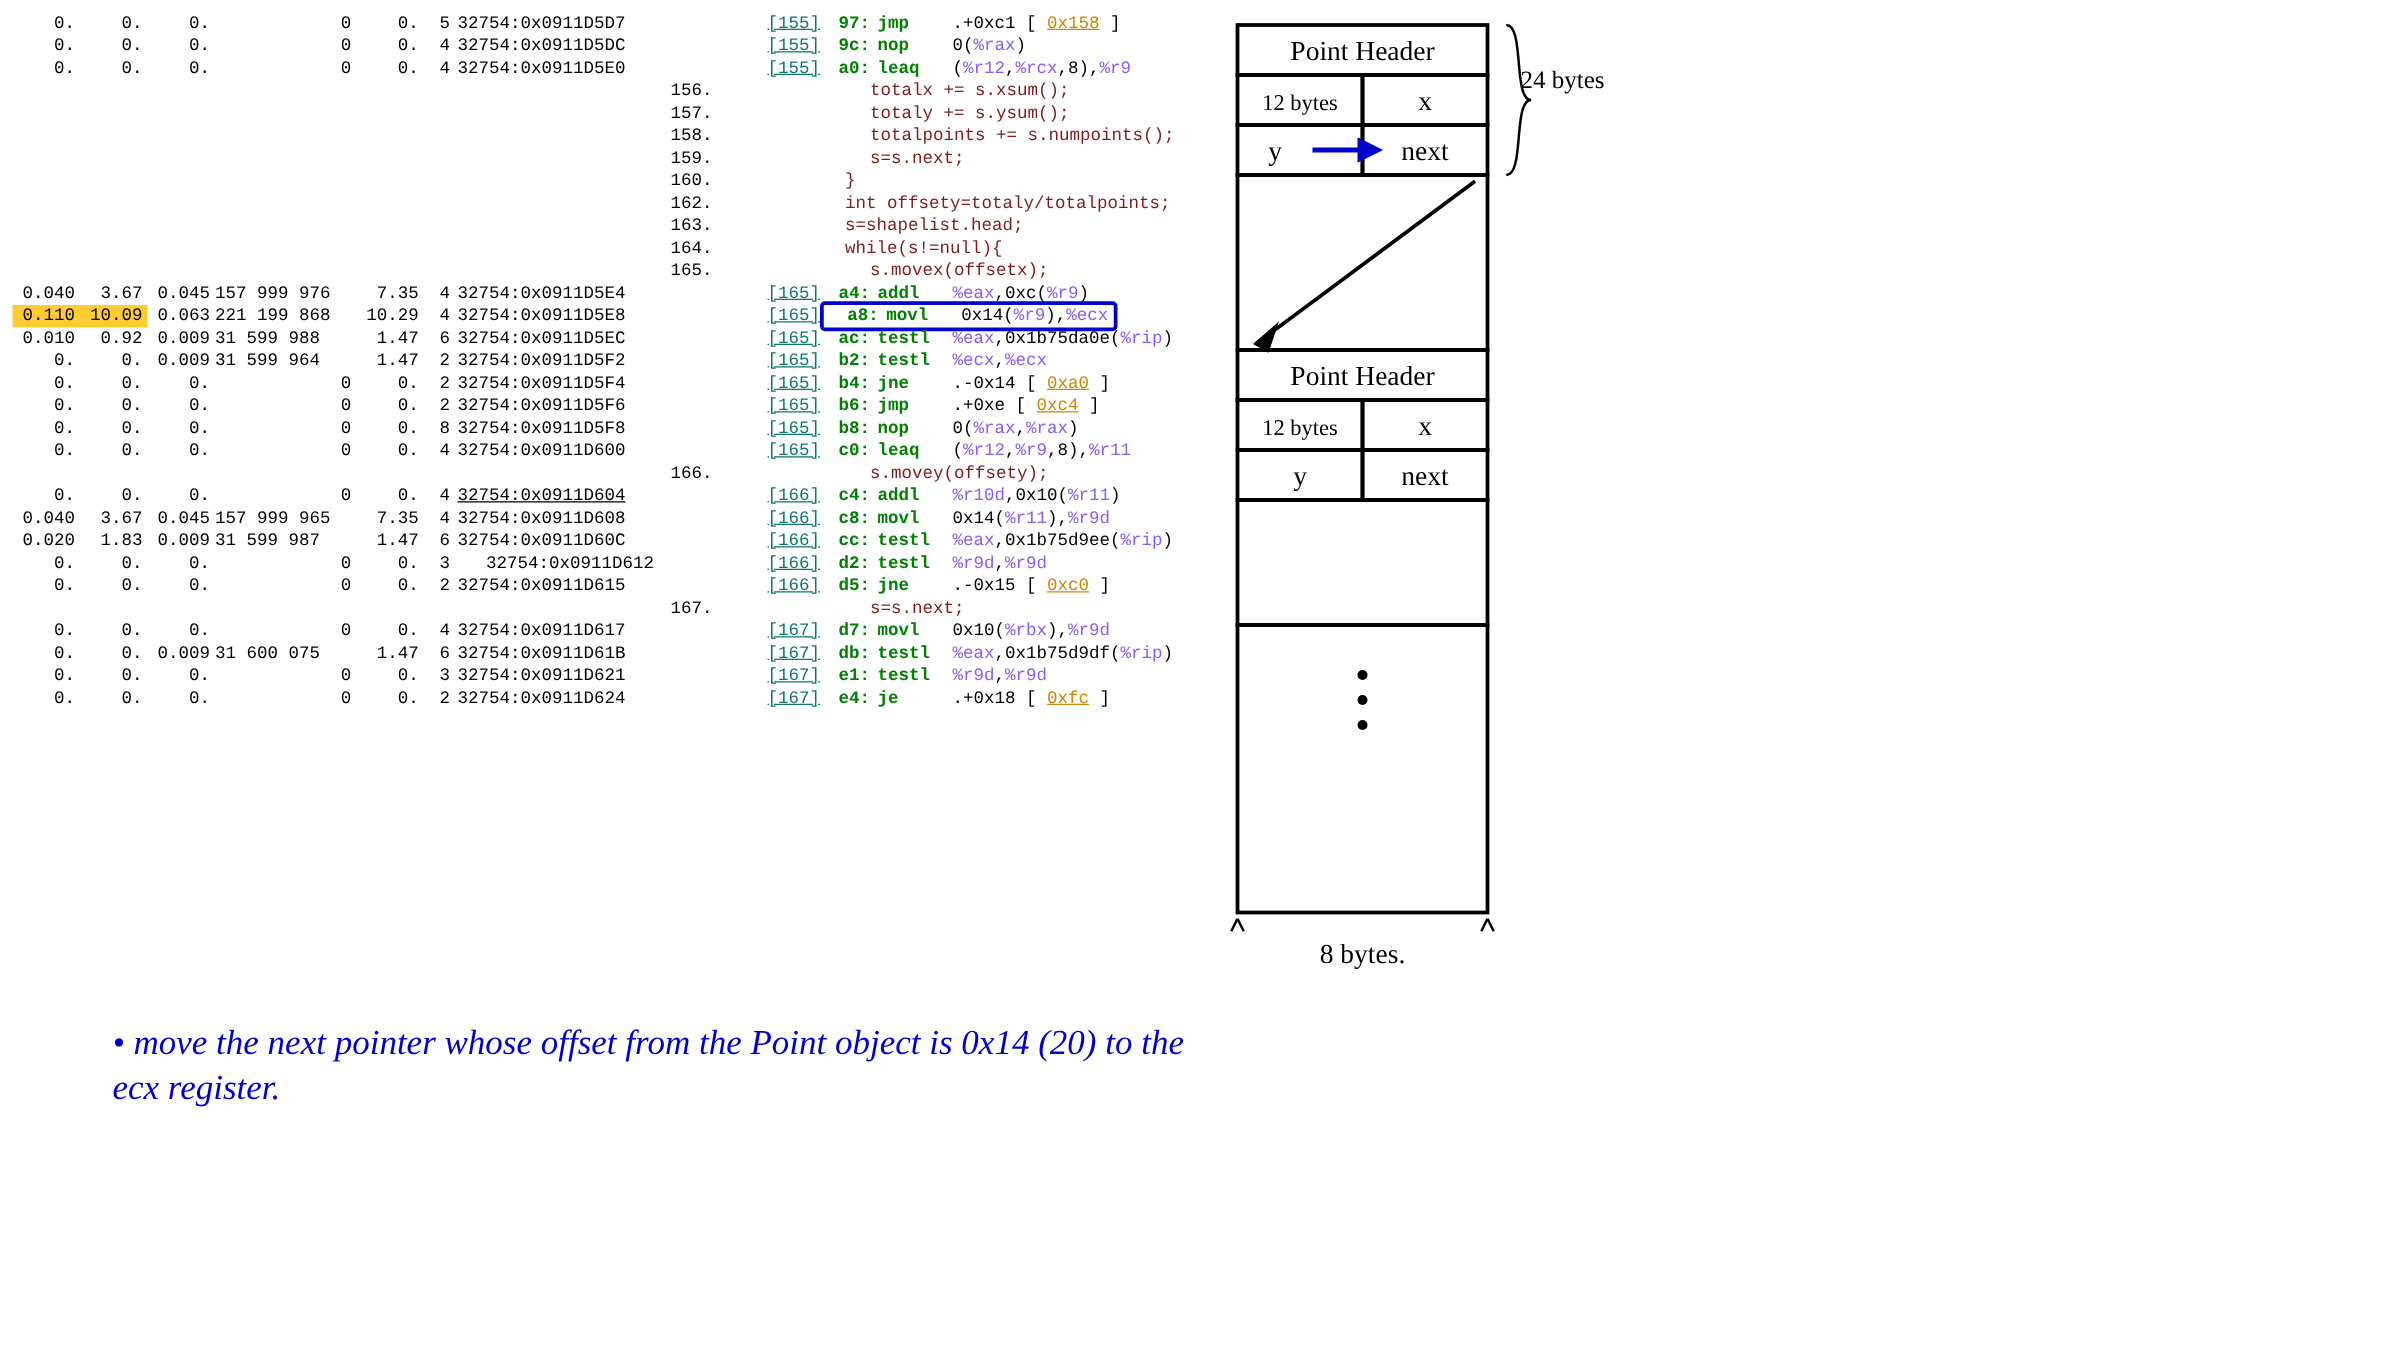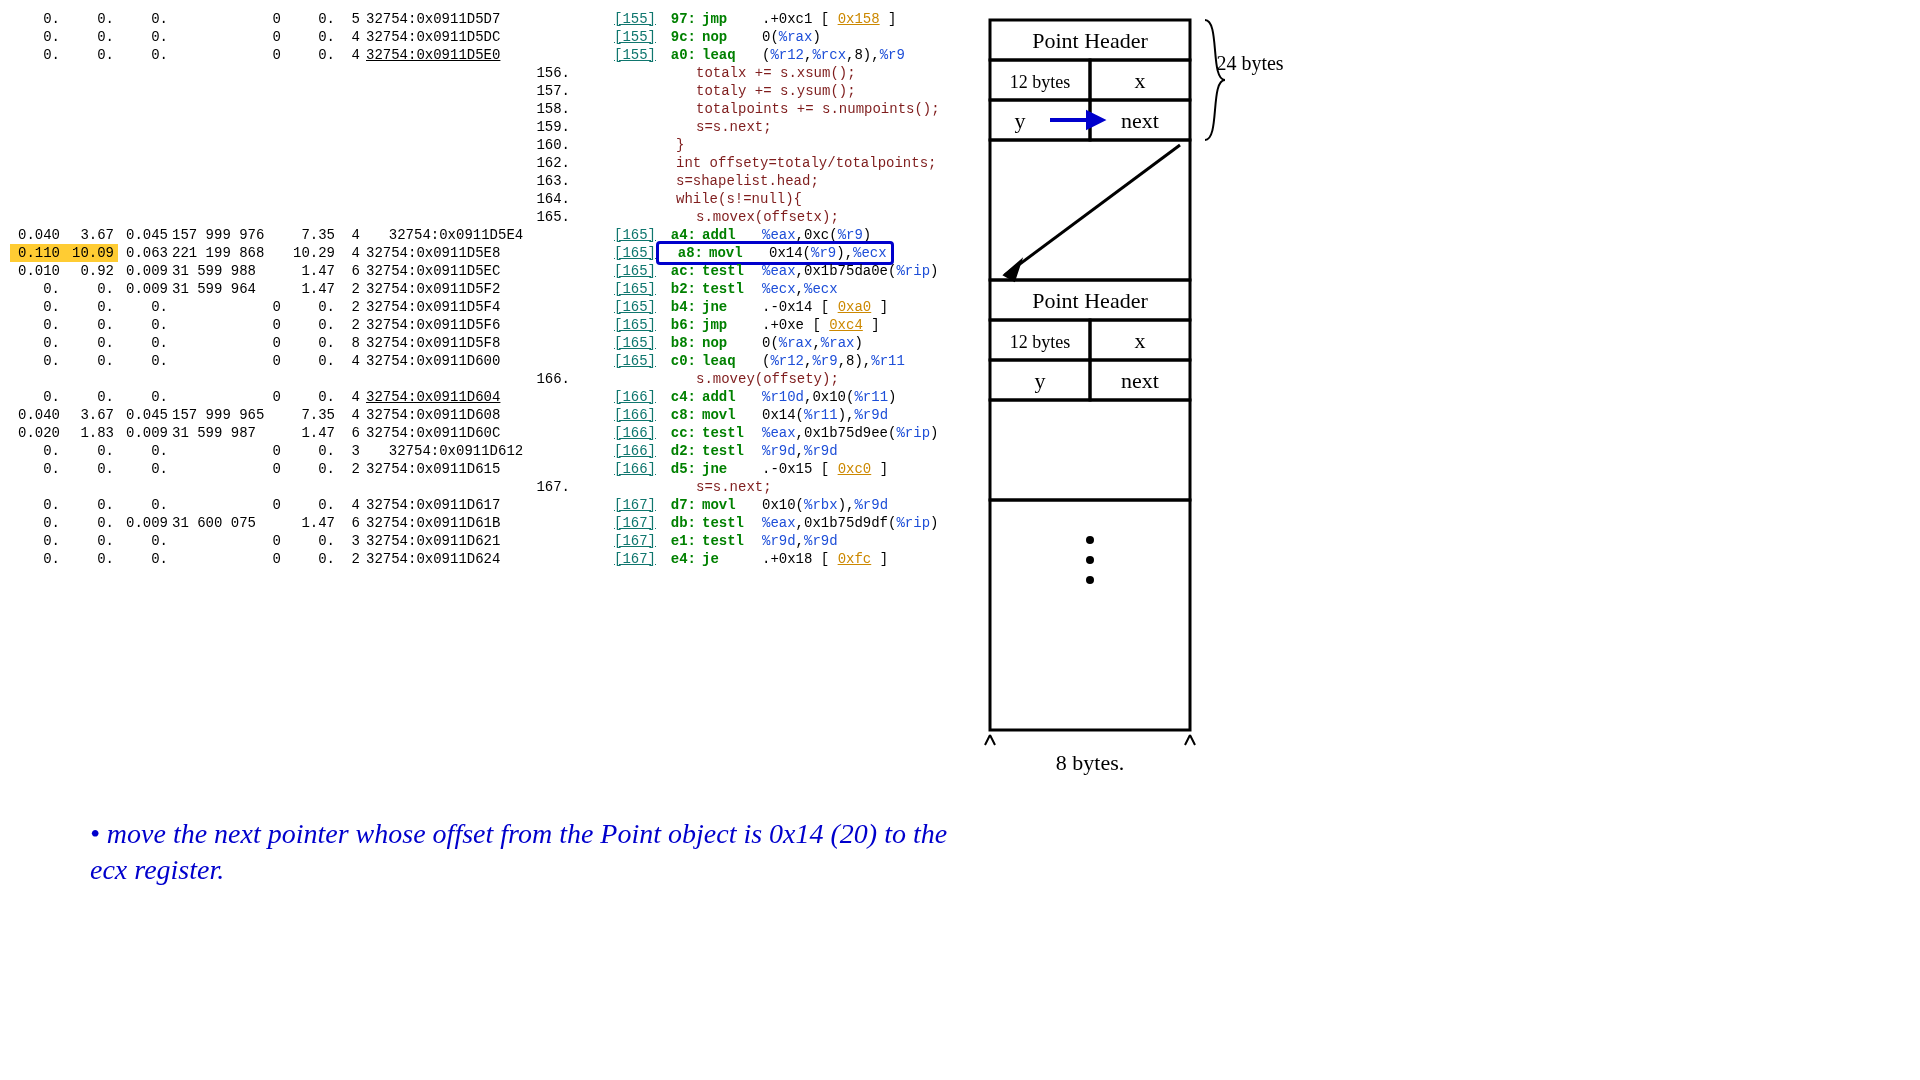--- a/index.html
+++ b/index.html
@@ -10,21 +10,21 @@
   .m{text-align:right;padding-right:4px}
   .m1{width:50px}.m2{width:50px}.m3{width:50px}.m4{width:75px}.m5{width:30px}.m6{width:50px}
   .hl{background:#ffcc33}
   .instr{width:180px;color:#000}
   .srcline{width:50px;text-align:right;color:#000}
   .srclink{width:60px;text-align:right}
   .srclink a{color:#0f766e;text-decoration:underline}
   .off{width:40px;text-align:right;color:#008000;font-weight:bold;padding-right:6px}
   .mnem{width:60px;color:#008000;font-weight:bold}
   .ops{color:#000}
-  .reg{color:#1d4ed8}
+  .reg{color:#8b5cf6}
   .blk{color:#cc8800;text-decoration:underline}
   .srccode{padding-left:20px;color:#7f1d1d}
   .boxed{border:3px solid #0000cc;border-radius:4px;padding:0 4px;display:inline-flex;align-items:center;height:18px}
   .note{font-family:'Comic Sans MS','Brush Script MT',cursive;color:#0000cc;font-size:28px;font-style:italic;margin:20px 0 0 80px;line-height:1.3;white-space:normal;max-width:900px}
   .diagram{position:relative;width:280px;font-family:'Comic Sans MS',cursive;font-size:20px}
   svg{overflow:visible}
   .hand{font-family:'Comic Sans MS','Brush Script MT',cursive}
 </style>
 </head>
 <body>
@@ -68,21 +68,21 @@
       <div class="row">
         <span class="metrics">
           <span class="m m1">0.</span>
           <span class="m m2">0.</span>
           <span class="m m3">0.</span>
           <span class="m m4"></span>
           <span class="m m5">0</span>
           <span class="m m6">0.</span>
         </span>
         <span style="width: 20px; text-align: right; display: inline-block;">4</span>
-        <span class="instr" style="padding-left: 6px; display: inline-block; text-decoration: underline;">32754:0x0911D5E0</span>
+        <span class="instr" style="padding-left: 6px; display: inline-block;">32754:0x0911D5E0</span>
         <span class="srcline"></span>
         <span class="srclink"><a href="#">[155]</a></span>
         <span class="off">a0:</span>
         <span class="mnem">leaq</span>
         <span class="ops"><span>(</span><span class="reg">%r12</span><span>,</span><span class="reg">%rcx</span><span>,8),</span><span class="reg">%r9</span></span>
       </div>
       <div class="row">
         <span style="width: 330px; display: inline-block;"></span>
         <span class="instr" style="display: inline-block;"></span>
         <span class="srcline">156.</span>
@@ -157,21 +157,21 @@
       <div class="row">
         <span class="metrics">
           <span class="m m1">0.040</span>
           <span class="m m2">3.67</span>
           <span class="m m3">0.045</span>
           <span class="m m4">157 999 976</span>
           <span class="m m5"></span>
           <span class="m m6">7.35</span>
         </span>
         <span style="width: 20px; text-align: right; display: inline-block;">4</span>
-        <span class="instr" style="padding-left: 6px; display: inline-block; text-align: center;">32754:0x0911D5E4</span>
+        <span class="instr" style="padding-left: 6px; display: inline-block;">32754:0x0911D5E4</span>
         <span class="srcline"></span>
         <span class="srclink"><a href="#">[165]</a></span>
         <span class="off">a4:</span>
         <span class="mnem">addl</span>
         <span class="ops"><span class="reg">%eax</span><span>,0xc(</span><span class="reg">%r9</span><span>)</span></span>
       </div>
       <div class="row">
         <span class="metrics">
           <span class="m m1 hl">0.110</span>
           <span class="m m2 hl">10.09</span>

